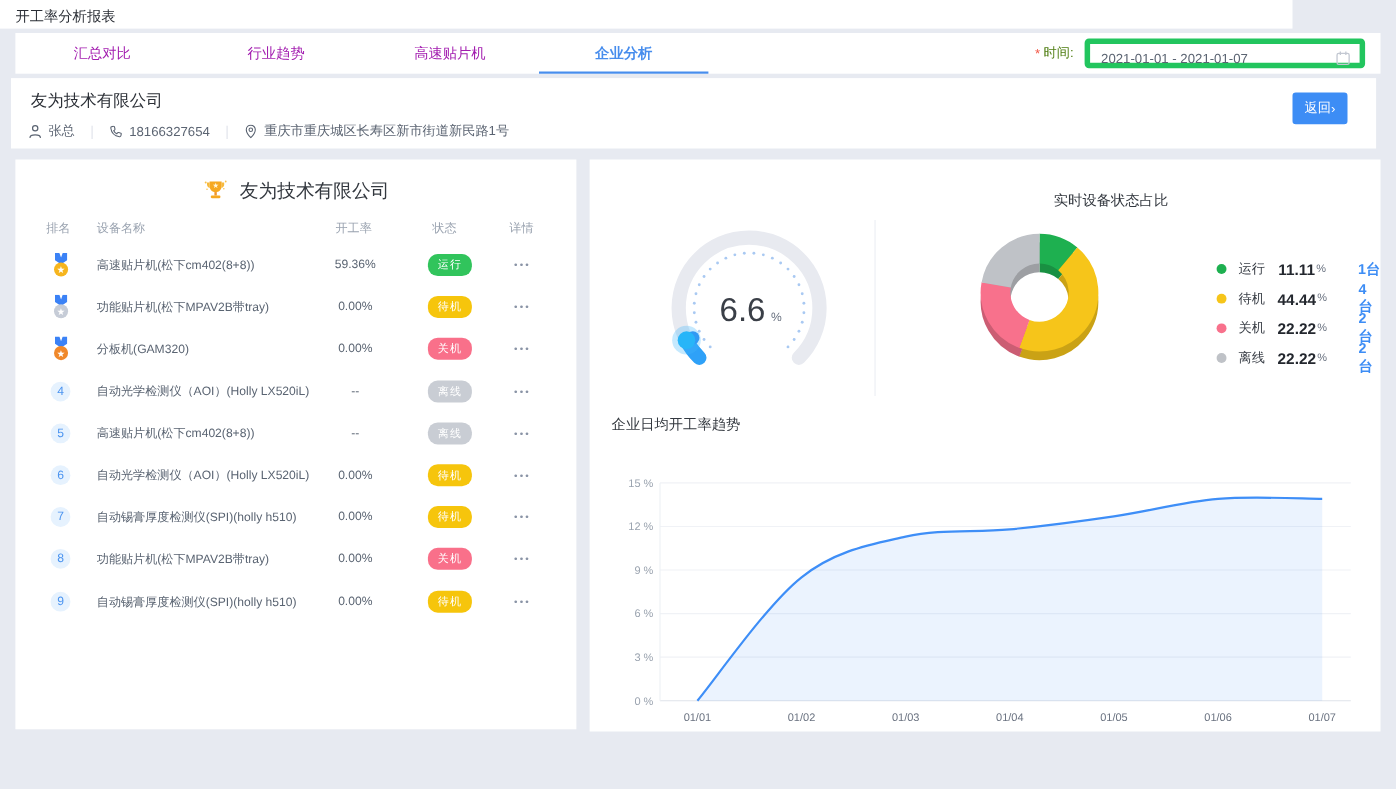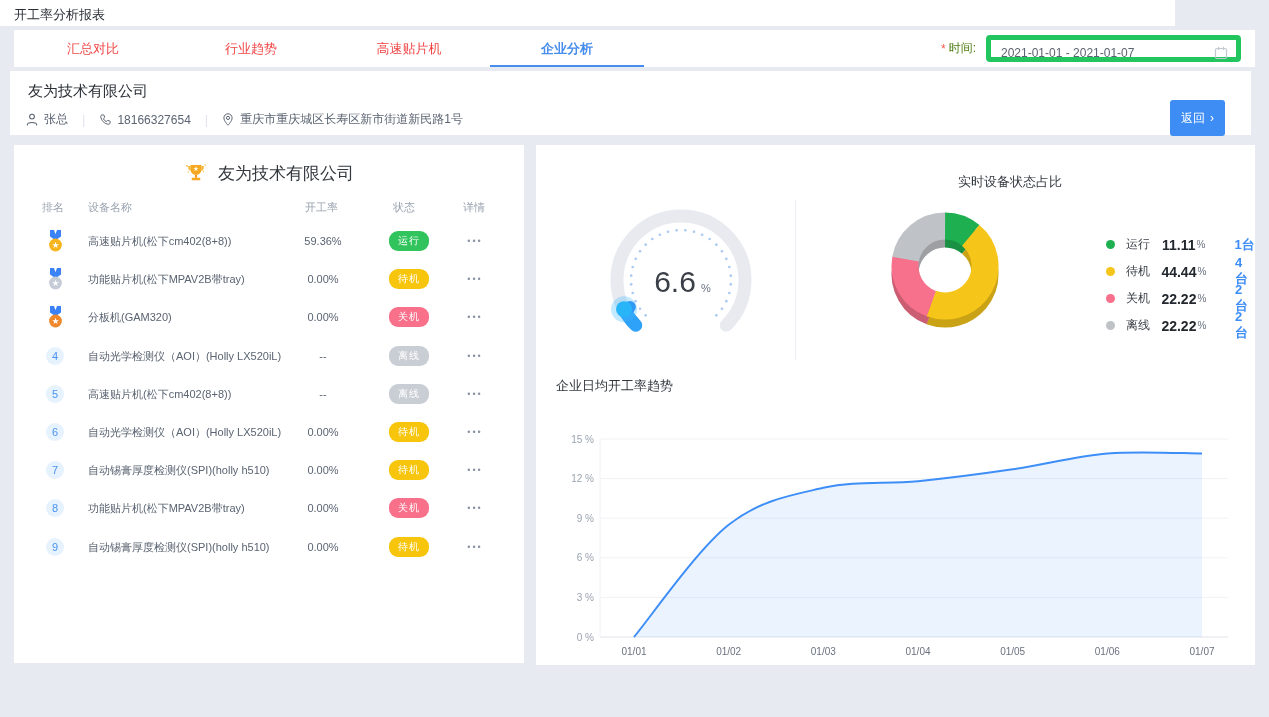--- a/index.html
+++ b/index.html
@@ -2,35 +2,35 @@
 <html><head>
 <meta charset="utf-8">
 <style>
   * { margin:0; padding:0; box-sizing:border-box; }
   html,body { width:1269px; height:717px; }
   body { background:#e7eaf1; font-family:"Liberation Sans","DejaVu Sans",sans-serif; position:relative; overflow:hidden; }
   .titlebar { position:absolute; left:0; top:0; width:1175px; height:26px; background:#fff; }
   .titlebar .t { position:absolute; left:14px; top:6px; font-size:13px; color:#2b2f36; }
   .tabsbar { position:absolute; left:14px; top:30px; width:1241px; height:37px; background:#fff; }
   .tabs { position:absolute; left:0; top:0; height:37px; display:flex; }
-  .tab { width:158px; text-align:center; font-size:13px; color:#ef4444; line-height:37px; cursor:pointer; position:relative; }
+  .tab { width:158px; text-align:center; font-size:13px; color:#a21caf; line-height:37px; cursor:pointer; position:relative; }
   .tab.active { color:#478ded; font-weight:bold; }
   .tab.active::after { content:""; position:absolute; left:2px; right:2px; bottom:0; height:2px; background:#478ded; }
   .filter { position:absolute; right:14px; top:0; height:37px; display:flex; align-items:center; }
   .filter .req { color:#f35b4b; font-size:12px; margin-right:3px; }
   .filter .lab { font-size:12px; color:#4d7c0f; margin-right:10px; }
   .datebox { position:relative; width:255px; height:27px; border:5px solid #22c55e; border-radius:4px; background:#fff; }
   .datebox input { position:absolute; left:10px; top:0; width:200px; height:25px; border:none; outline:none; font-size:12px; color:#5b6472; font-family:inherit; background:transparent; }
   .datebox .cal { position:absolute; right:8px; top:6px; }
   .companybar { position:absolute; left:10px; top:71px; width:1241px; height:64px; background:#fff; }
   .cname { position:absolute; left:18px; top:11px; font-size:15px; color:#2b2f36; }
   .cinfo { position:absolute; left:16px; top:40px; display:flex; align-items:center; font-size:12px; color:#5b6472; }
   .cinfo .item { display:flex; align-items:center; gap:6px; }
   .sep { color:#e2e5ec; margin:0 14px; font-size:13px; }
-  .backbtn { position:absolute; right:26px; top:13px; background:#3d8df5; color:#fff; font-size:12px; height:36px; padding:0 11px; border-radius:3px; border:none; display:flex; align-items:center; gap:5px; cursor:pointer; font-family:inherit;margin-top:16px; }
+  .backbtn { position:absolute; right:26px; top:13px; background:#3d8df5; color:#fff; font-size:12px; height:29px; padding:0 11px; border-radius:3px; border:none; display:flex; align-items:center; cursor:pointer; font-family:inherit; }
   .card { position:absolute; background:#fff; }
   .card-left { left:14px; top:145px; width:510px; height:518px; }
   .card-right { left:536px; top:145px; width:719px; height:520px; }
   .rank-title { position:absolute; left:0; top:16px; width:100%; display:flex; justify-content:center; align-items:center; gap:10px; font-size:17px; color:#33383f; }
   .thead span { position:absolute; top:55px; font-size:11px; color:#9aa3b0; }
   .th-rank { left:28px; } .th-name { left:74px; } .th-rate { left:291px; } .th-status { left:379px; } .th-detail { left:449px; }
   .rows { position:absolute; left:0; top:77px; width:100%; }
   .rrow { position:relative; height:38.2px; }
   .rrow .rankc { position:absolute; left:28px; top:0; width:26px; height:100%; display:flex; align-items:center; justify-content:center; }
   .rrow .num { width:18px; height:18px; border-radius:50%; background:#e6f2fe; color:#4a93f0; font-size:11px; display:flex; align-items:center; justify-content:center; }

